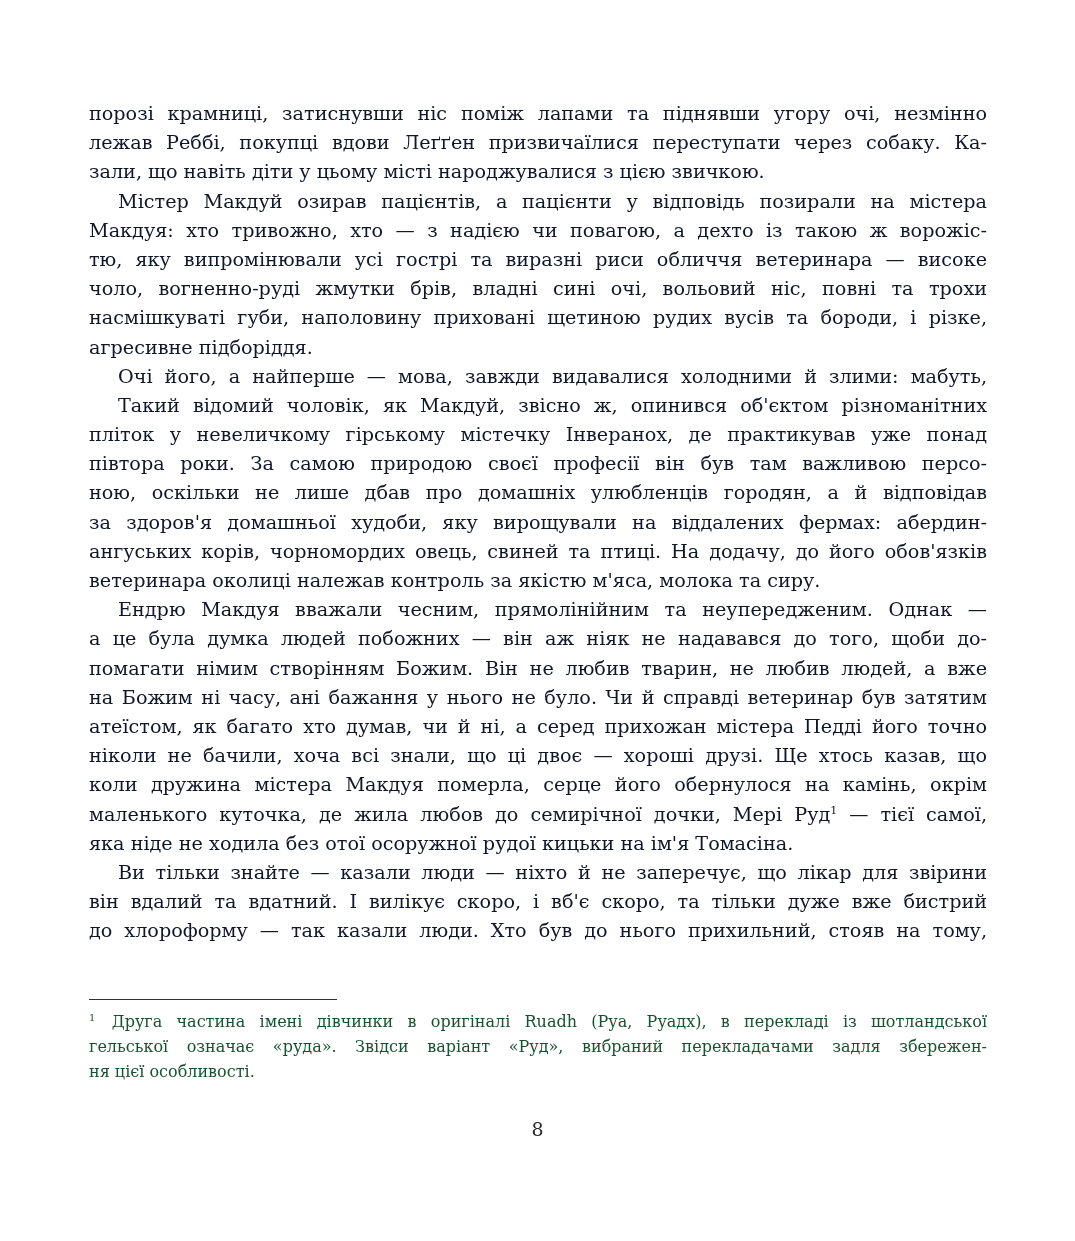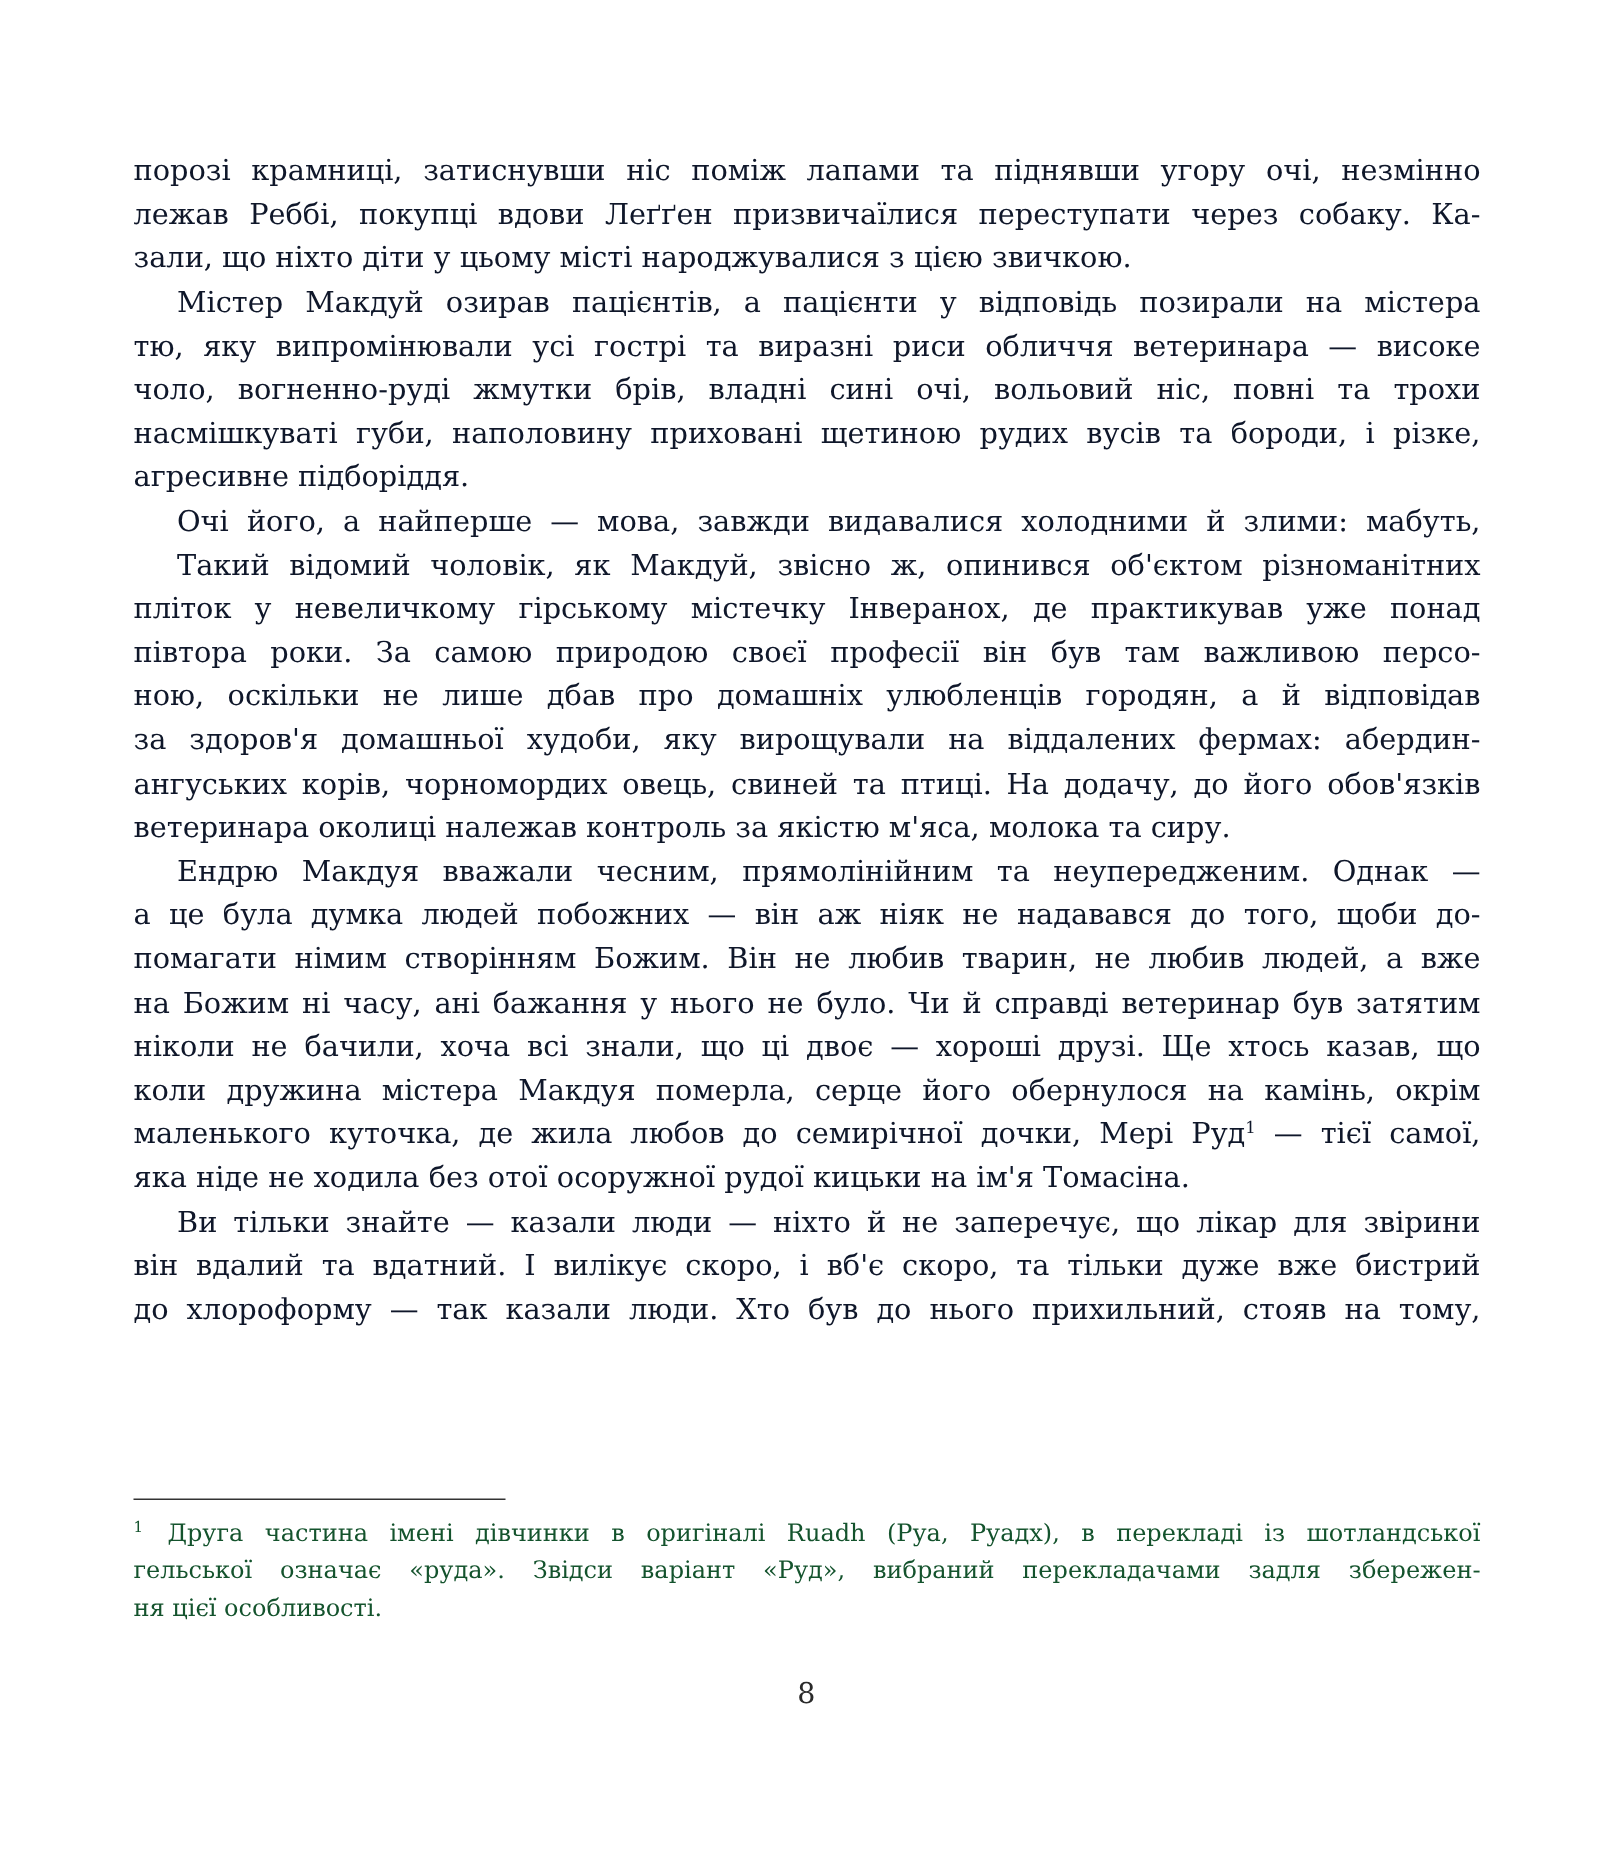--- a/index.html
+++ b/index.html
@@ -30,25 +30,26 @@
   }
 </style>
 </head>
 <body>
 
 <div class="page body-text">
 
   <div>
     <span class="line">порозі крамниці, затиснувши ніс поміж лапами та піднявши угору очі, незмінно</span>
     <span class="line">лежав Реббі, покупці вдови Леґґен призвичаїлися переступати через собаку. Ка-</span>
-    <span class="line last">зали, що ніхто діти у цьому місті народжувалися з цією звичкою.</span>
+    <span class="line last">зали, що навіть діти у цьому місті народжувалися з цією звичкою.</span>
   </div>
 
   <div>
     <span class="line indent">Містер Макдуй озирав пацієнтів, а пацієнти у відповідь позирали на містера</span>
+    <span class="line">Макдуя: хто тривожно, хто — з надією чи повагою, а дехто із такою ж ворожіс-</span>
     <span class="line">тю, яку випромінювали усі гострі та виразні риси обличчя ветеринара — високе</span>
     <span class="line">чоло, вогненно-руді жмутки брів, владні сині очі, вольовий ніс, повні та трохи</span>
     <span class="line">насмішкуваті губи, наполовину приховані щетиною рудих вусів та бороди, і різке,</span>
     <span class="line last">агресивне підборіддя.</span>
   </div>
 
   <div>
     <span class="line indent">Очі його, а найперше — мова, завжди видавалися холодними й злими: мабуть,</span>
   </div>
 
@@ -60,20 +61,21 @@
     <span class="line">за здоров'я домашньої худоби, яку вирощували на віддалених фермах: абердин-</span>
     <span class="line">ангуських корів, чорномордих овець, свиней та птиці. На додачу, до його обов'язків</span>
     <span class="line last">ветеринара околиці належав контроль за якістю м'яса, молока та сиру.</span>
   </div>
 
   <div>
     <span class="line indent">Ендрю Макдуя вважали чесним, прямолінійним та неупередженим. Однак —</span>
     <span class="line">а це була думка людей побожних — він аж ніяк не надавався до того, щоби до-</span>
     <span class="line">помагати німим створінням Божим. Він не любив тварин, не любив людей, а вже</span>
     <span class="line">на Божим ні часу, ані бажання у нього не було. Чи й справді ветеринар був затятим</span>
+    <span class="line">атеїстом, як багато хто думав, чи й ні, а серед прихожан містера Педді його точно</span>
     <span class="line">ніколи не бачили, хоча всі знали, що ці двоє — хороші друзі. Ще хтось казав, що</span>
     <span class="line">коли дружина містера Макдуя померла, серце його обернулося на камінь, окрім</span>
     <span class="line"><span>маленького куточка, де жила любов до семирічної дочки, Мері Руд</span><sup class="fnref">1</sup><span> — тієї самої,</span></span>
     <span class="line last">яка ніде не ходила без отої осоружної рудої кицьки на ім'я Томасіна.</span>
   </div>
 
   <div>
     <span class="line indent">Ви тільки знайте — казали люди — ніхто й не заперечує, що лікар для звірини</span>
     <span class="line">він вдалий та вдатний. І вилікує скоро, і вб'є скоро, та тільки дуже вже бистрий</span>
     <span class="line">до хлороформу — так казали люди. Хто був до нього прихильний, стояв на тому,</span>

